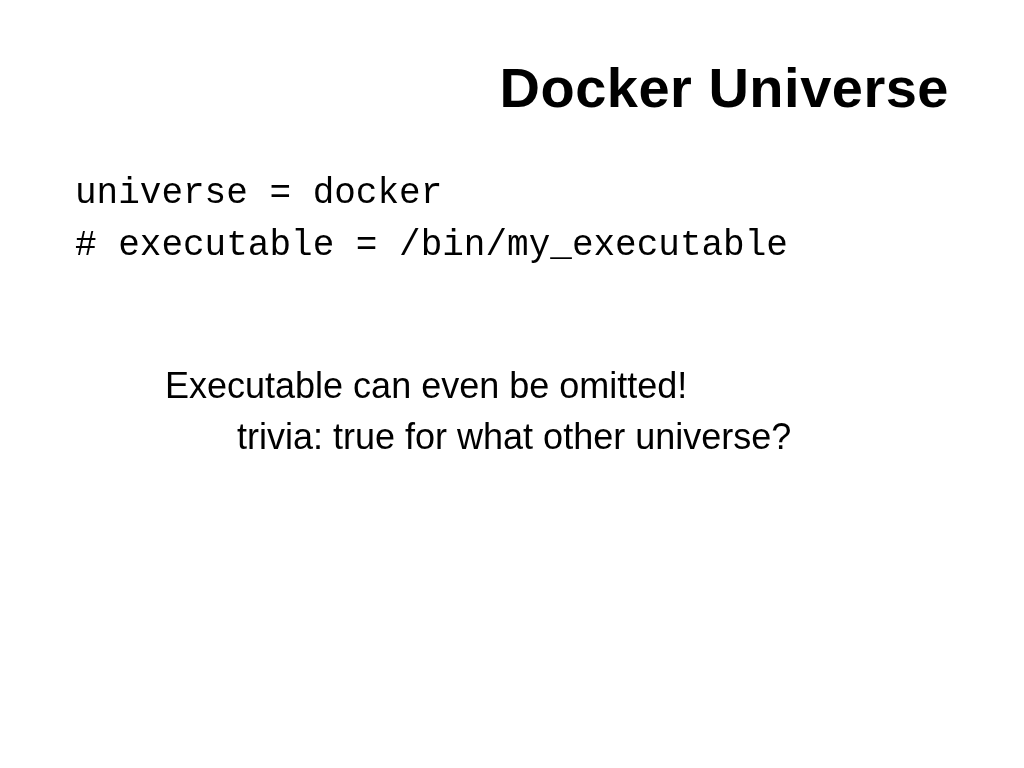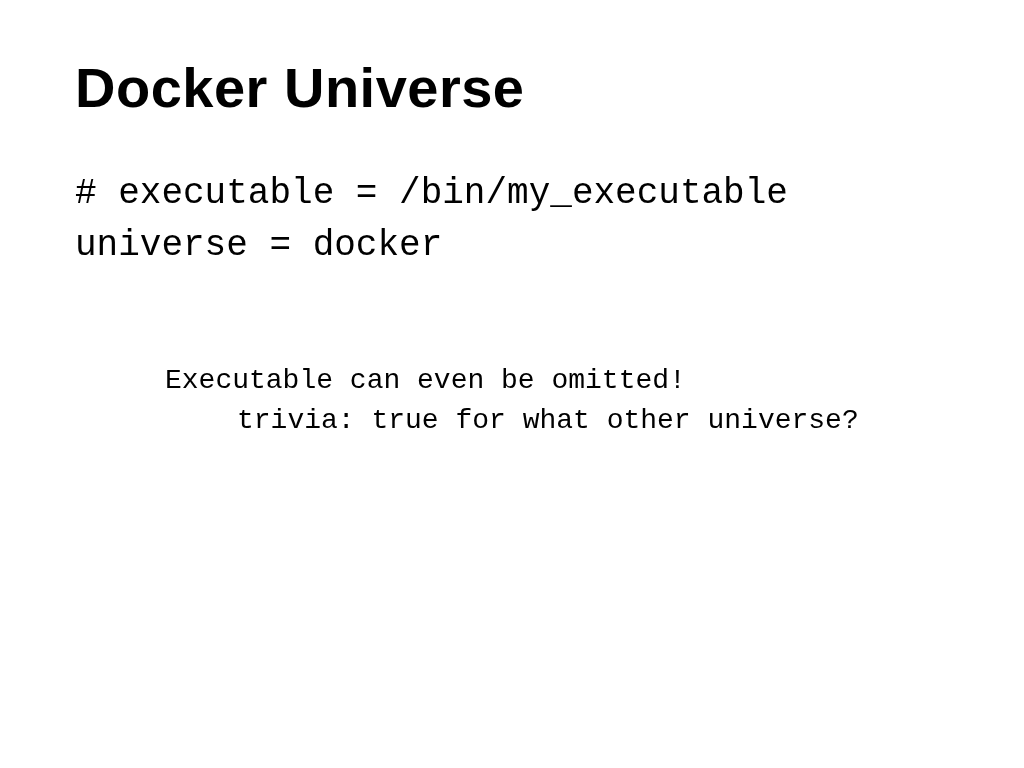--- a/index.html
+++ b/index.html
@@ -17,36 +17,36 @@
     }
     .slide {
       width: 100%;
       height: 100%;
       padding: 55px 75px 40px 75px;
     }
     .title {
       font-family: Arial, Helvetica, sans-serif;
       font-weight: 900;
       font-size: 56px;
-      text-align: left;
+      text-align: right;
       margin-bottom: 48px;
       letter-spacing: 0.5px;
     }
     .code-block {
       font-family: "Courier New", Courier, monospace;
       font-size: 36px;
       line-height: 1.45;
       margin-bottom: 90px;
     }
     .code-line {
       white-space: pre;
     }
     .body-block {
-      font-family: Liberation Mono, monospace;
-      font-size: 28px;
+      font-family: Liberation Sans, sans-serif;
+      font-size: 36px;
       line-height: 1.35;
       padding-left: 90px;
     }
     .body-line-1 {
       margin-bottom: 2px;
     }
     .body-line-2 {
       padding-left: 72px;
       margin-bottom: 58px;
     }
@@ -54,21 +54,21 @@
       margin-bottom: 0;
     }
   </style>
 </head>
 <body>
 
 <div class="slide">
   <h1 class="title">Docker Universe</h1>
 
   <div class="code-block">
+    <div class="code-line">universe = docker</div>
     <div class="code-line"># executable = /bin/my_executable</div>
-    <div class="code-line">universe = docker</div>
   </div>
 
   <div class="body-block">
     <div class="body-line-1">Executable can even be omitted!</div>
     <div class="body-line-2">trivia:  true for what other universe?</div>
   </div>
 </div>
 
 </body></html>

